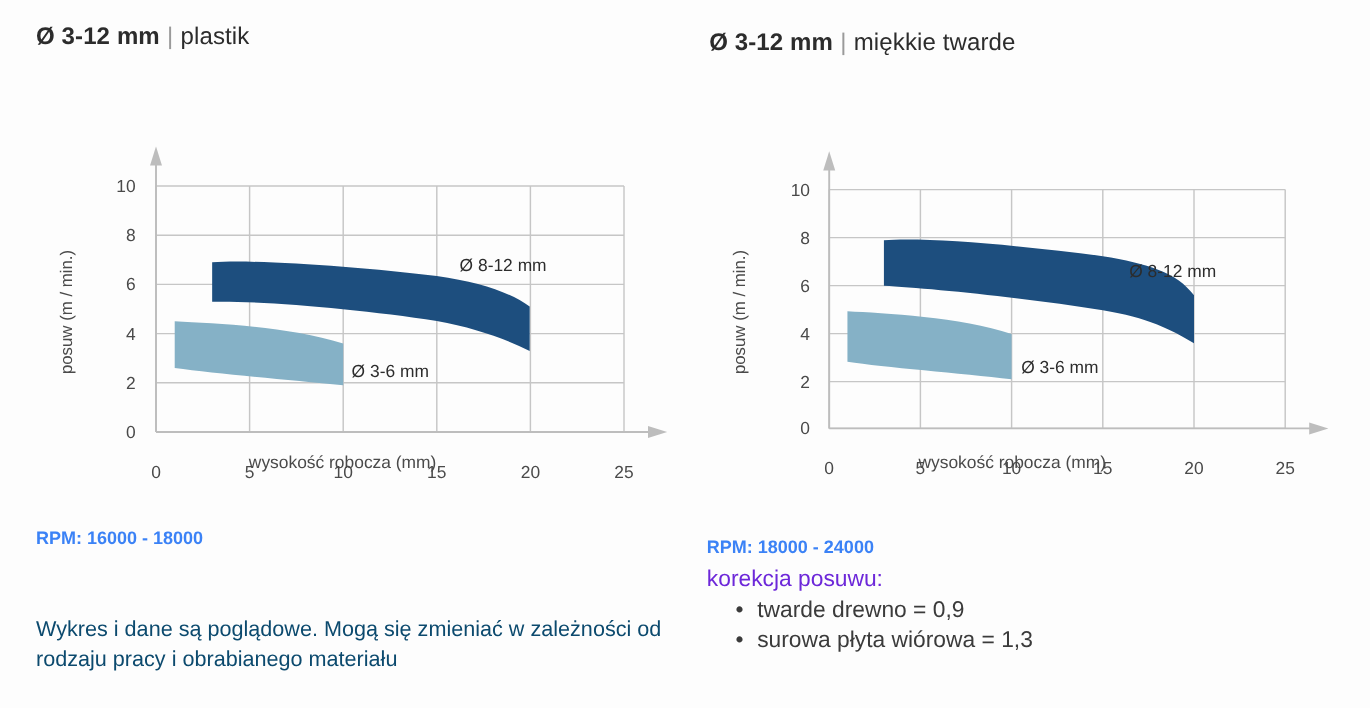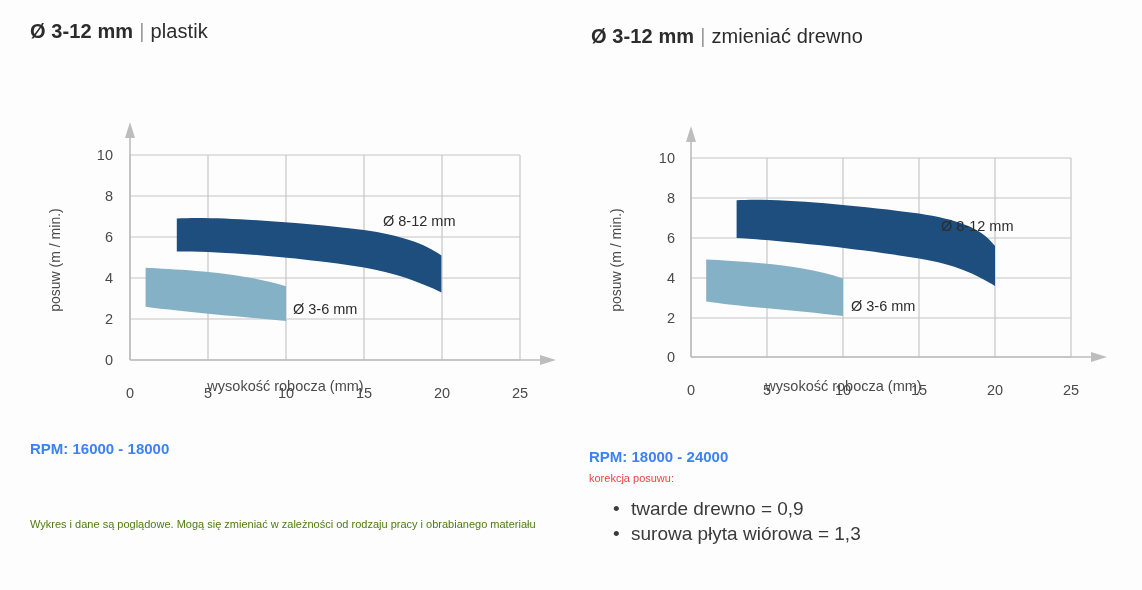--- a/index.html
+++ b/index.html
@@ -53,28 +53,28 @@
 
   .rpm{
     position:absolute;
     font-size:15px;
     font-weight:bold;
     color:#3b82f6;
     white-space:nowrap;
   }
   .subhead{
     position:absolute;
-    font-size:11px;
-    color:#ef4444;
+    font-size:19px;
+    color:#6d28d9;
     white-space:nowrap;
   }
   .note{
     position:absolute;
-    font-size:11px;
-    color:#4d7c0f;
+    font-size:18px;
+    color:#0c4a6e;
     line-height:25px;
     width:530px;
   }
   ul.bullets{
     position:absolute;
     margin:0;
     padding:0 0 0 42px;
     list-style:none;
     font-size:19px;
     color:#3b3b3b;
@@ -152,21 +152,21 @@
   <div class="axis-x-title" style="position:absolute;left:0;top:378px;width:571px;text-align:center;font-size:14.5px;color:#4a4a4a;">wysokość robocza (mm)</div>
 
   <div class="rpm" style="left:30px;top:440px;">RPM: 16000 - 18000</div>
 
   <div class="note" style="left:30px;top:512px;">Wykres i dane są poglądowe. Mogą się zmieniać w zależności od rodzaju pracy i obrabianego materiału</div>
 </div>
 
 <div class="panel panel-right">
 
   <div class="title" style="left:20px;top:25px;">
-    <span class="dia">Ø 3-12 mm</span><span class="sep">|</span><span class="mat">zmieniać drewno</span>
+    <span class="dia">Ø 3-12 mm</span><span class="sep">|</span><span class="mat">miękkie twarde</span>
   </div>
 
   <div class="chart" style="left:0px;top:60px;">
     <svg width="571" height="350" viewBox="0 0 571 350">
 
       <g>
         <line class="grid" x1="120" y1="98" x2="500" y2="98"></line>
         <line class="grid" x1="120" y1="138" x2="500" y2="138"></line>
         <line class="grid" x1="120" y1="178" x2="500" y2="178"></line>
         <line class="grid" x1="120" y1="218" x2="500" y2="218"></line>

